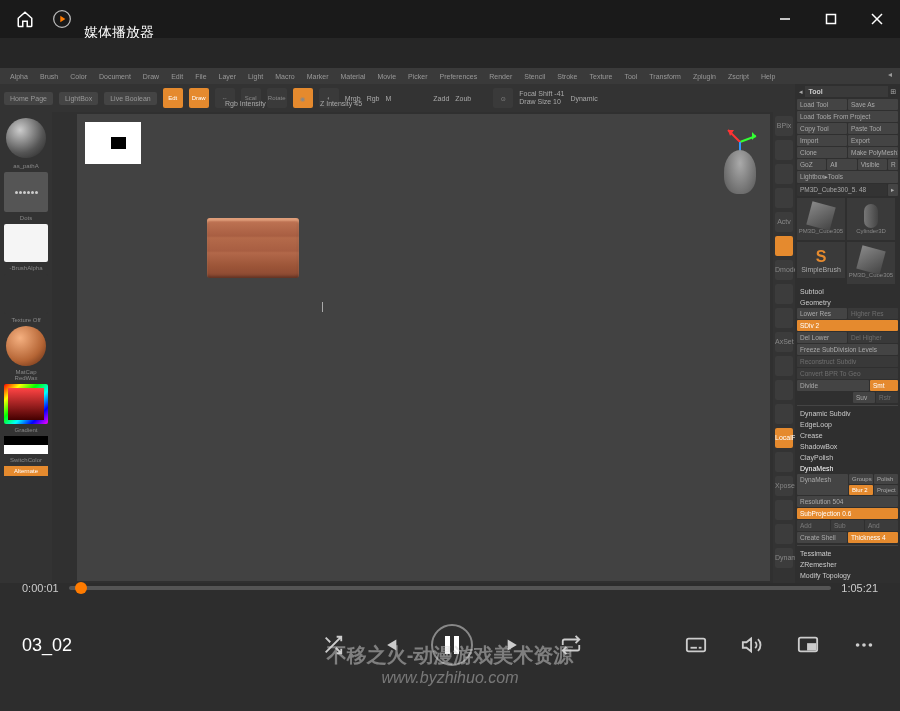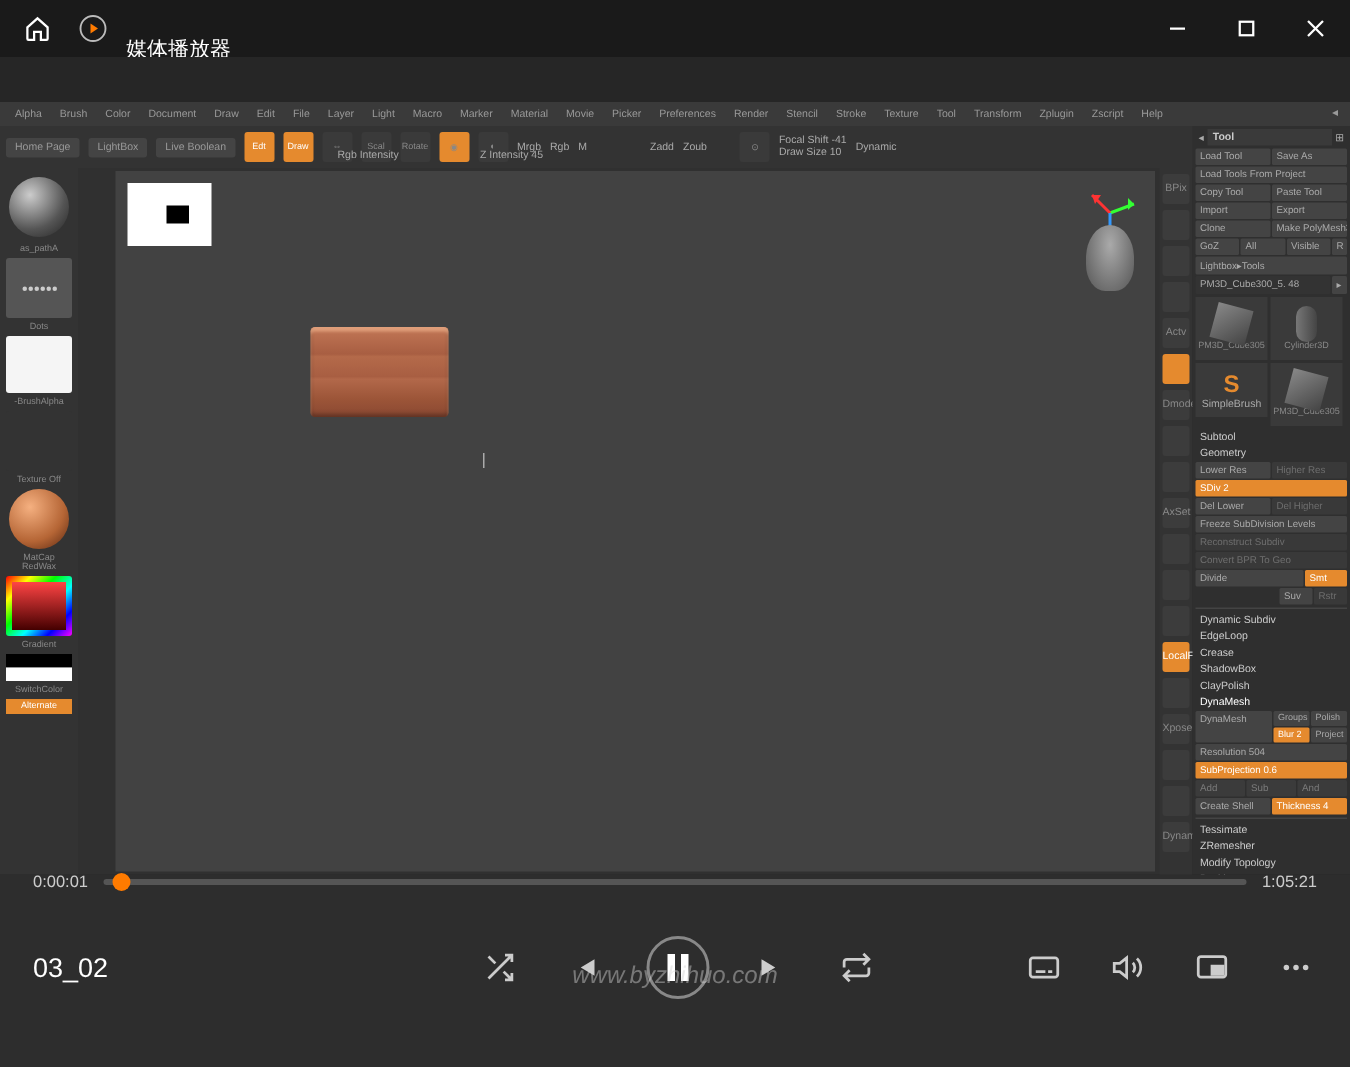--- a/index.html
+++ b/index.html
@@ -464,14 +464,15 @@
         <svg width="22" height="22" viewBox="0 0 24 24" fill="#ccc">
           <circle cx="5" cy="12" r="2"></circle>
           <circle cx="12" cy="12" r="2"></circle>
           <circle cx="19" cy="12" r="2"></circle>
         </svg>
       </div>
   </div>
 </div>
 
 <div class="watermark">
+  <div class="l1">不移之火-动漫游戏美术资源</div>
   <div class="l2">www.byzhihuo.com</div>
 </div>
 
 </body></html>

